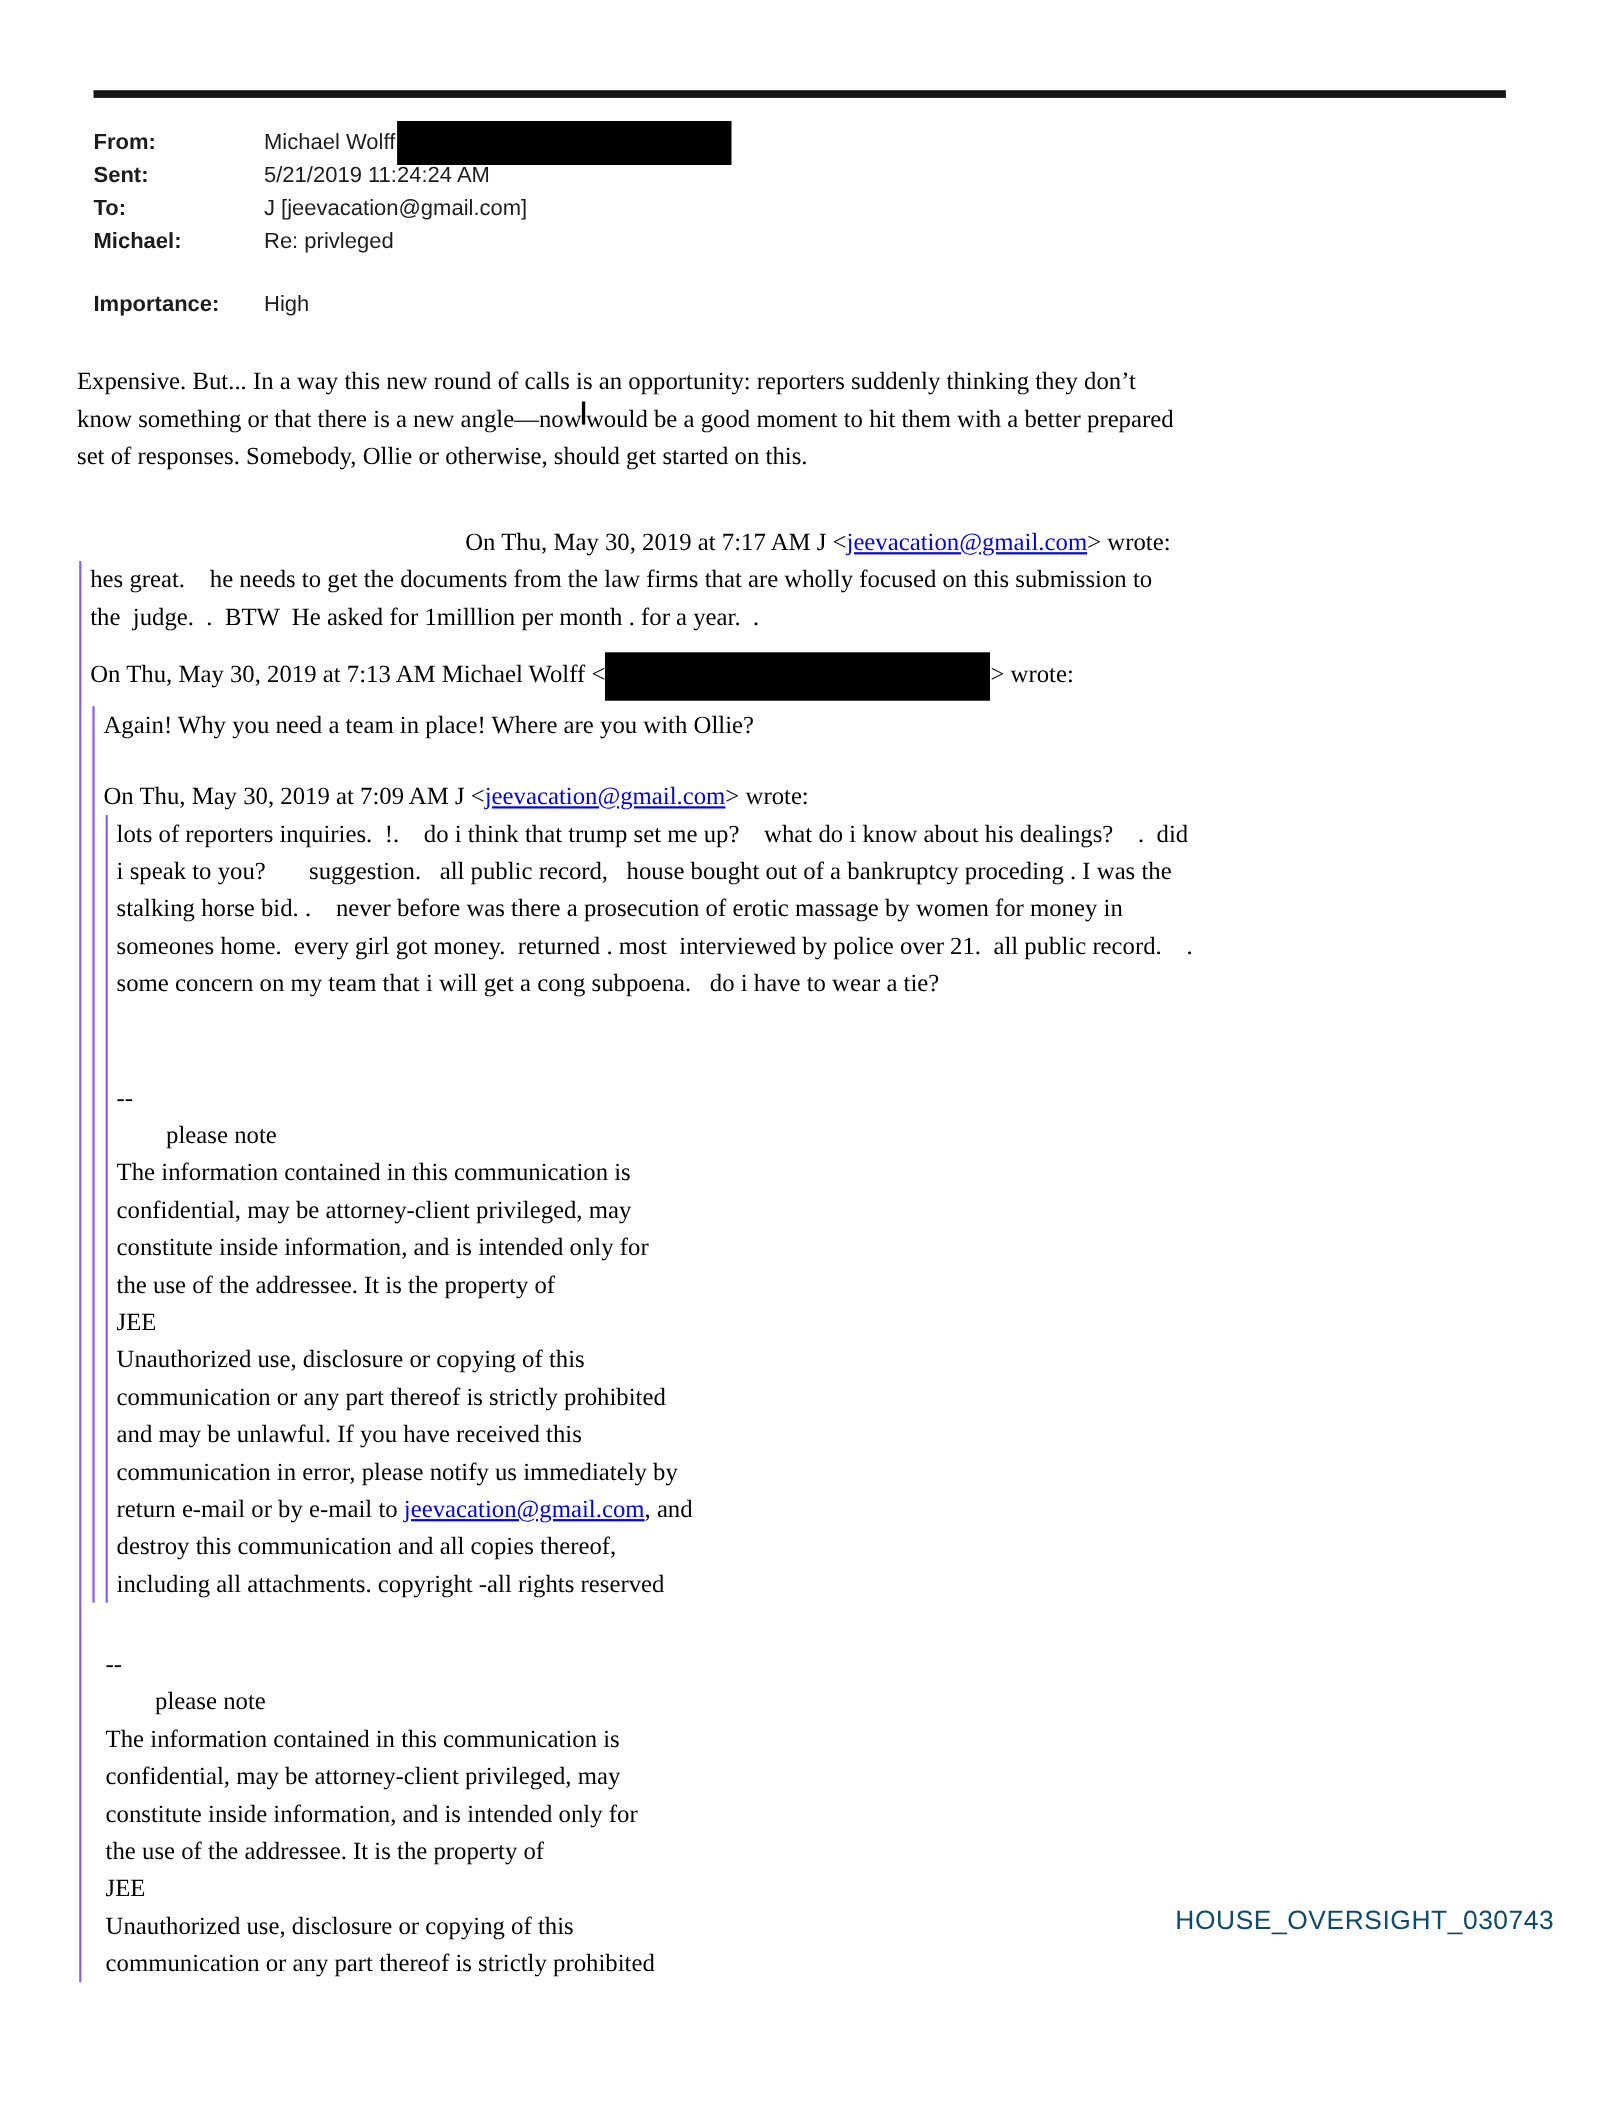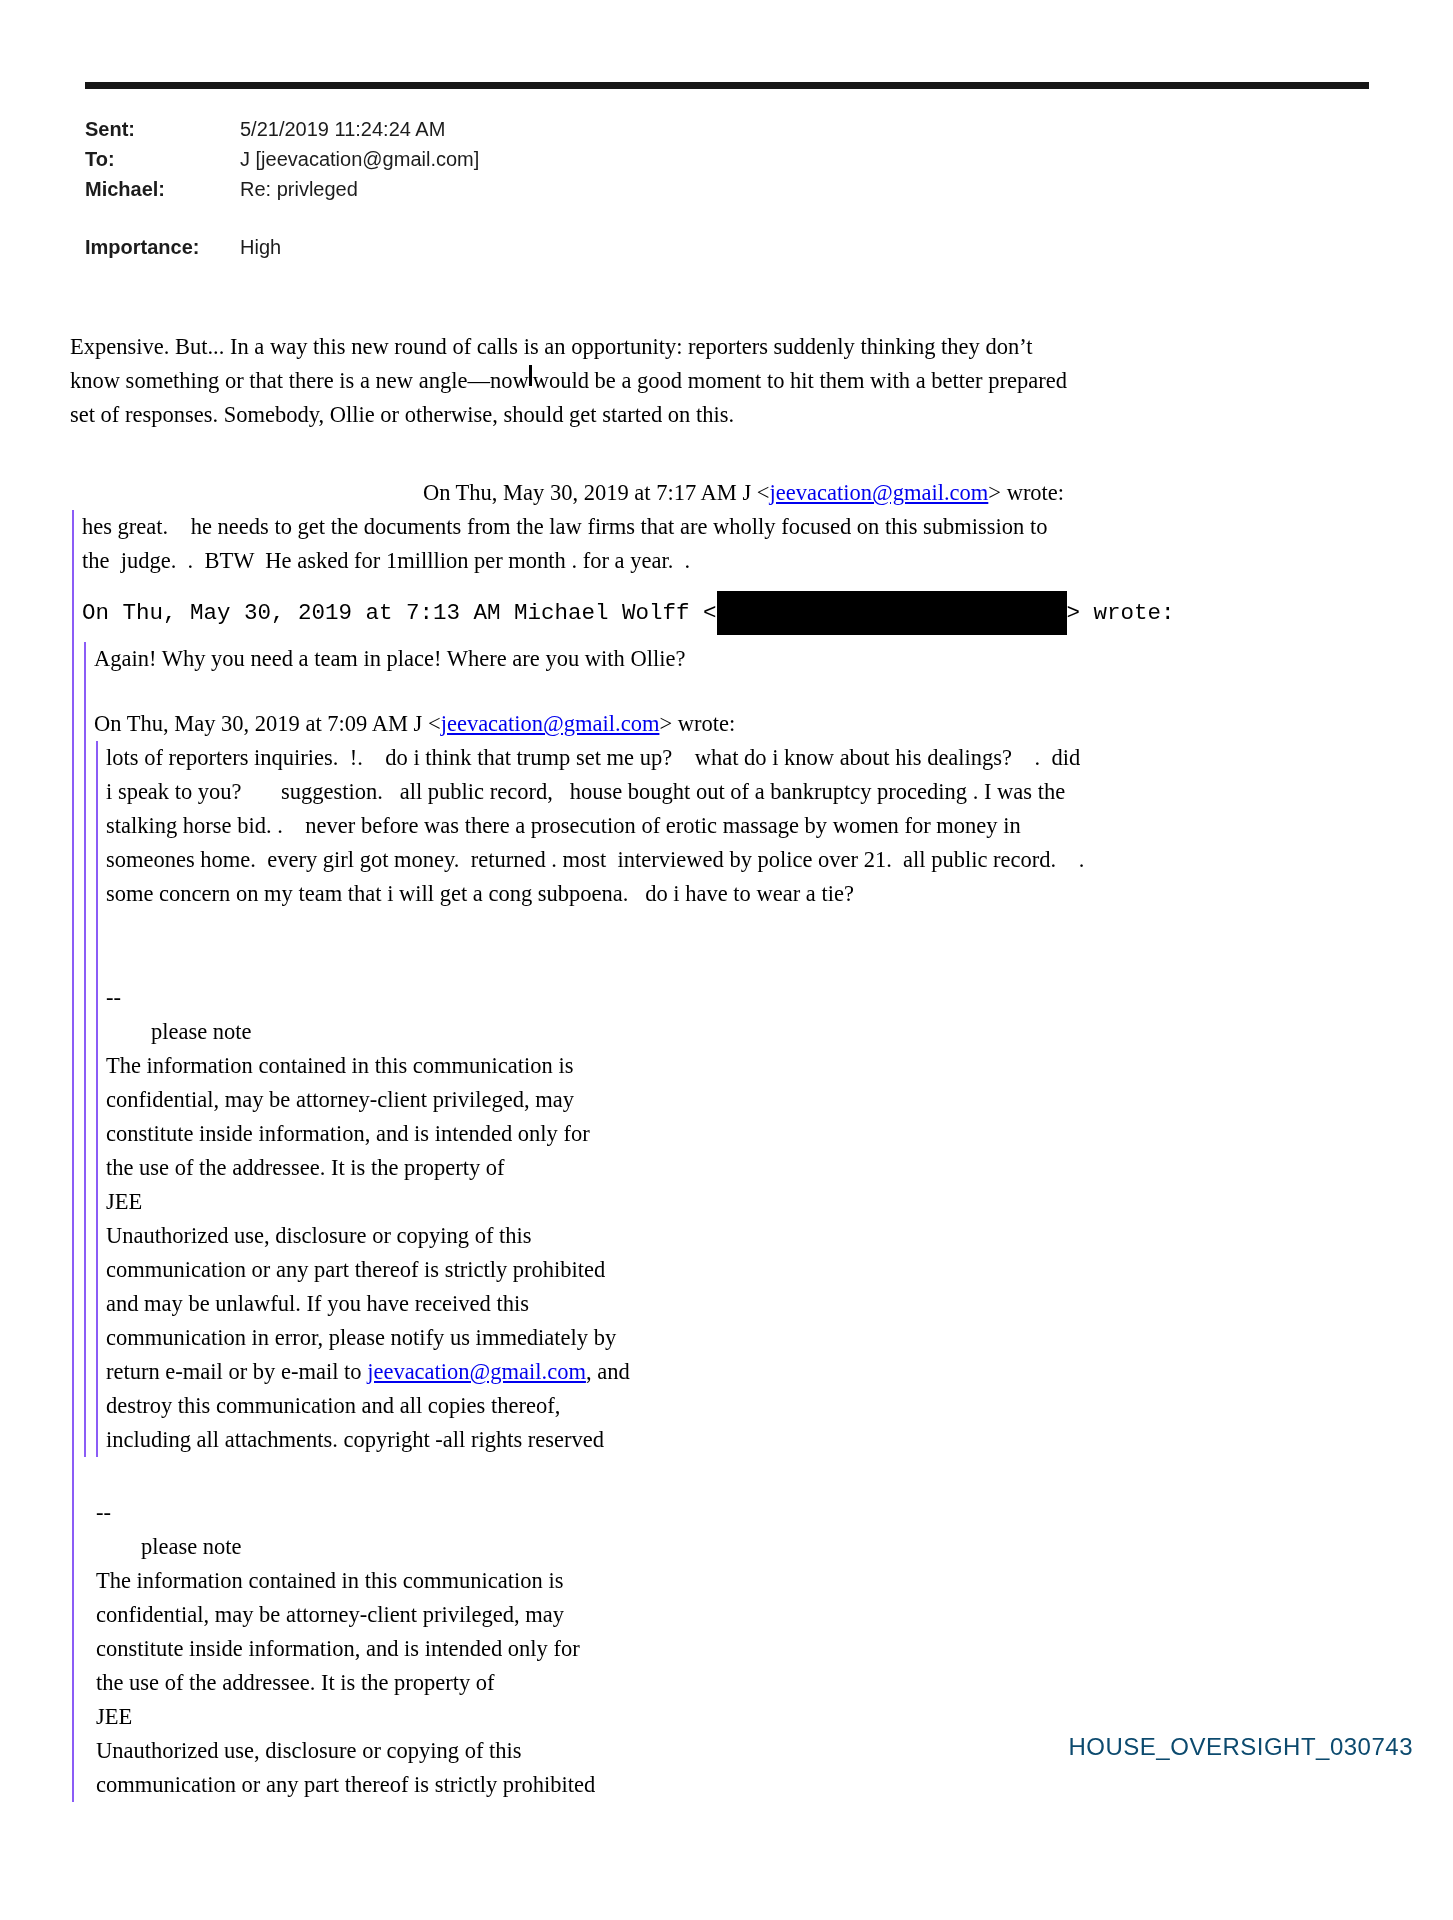--- a/index.html
+++ b/index.html
@@ -25,21 +25,21 @@
   .redaction-from { width:304px; height:40px; vertical-align:middle; margin:-8px 0 -8px 2px; }
   .redaction-inline { width:350px; height:44px; vertical-align:middle; margin:-10px 0; }
   
   .body {
     position:absolute; left:70px; top:330px; right:36px;
     font-size:22.5px; line-height:34px;
   }
   .line, .lines { white-space:pre-wrap; }
   .attribution { white-space:pre-wrap; }
   .attr-1 { margin-top:44px;text-align:center; }
-  .attr-2 { margin-top:18px;font-family:Liberation Mono, monospace; }
+  .attr-2 { margin-top:18px; }
   .attr-3 { margin-top:31px; }
   blockquote.q {
     margin:0 0 0 2px; padding:0 0 0 8px;
     border-left:2px solid #8b5cf6;
   }
   .q2-line { margin-top:12px; }
   .sig { margin-top:70px; }
   .sig-2 { margin-top:39px; margin-left:14px; }
   .email-link { color:#0000EE; text-decoration:underline; cursor:pointer; }
   .cursor-artifact {
@@ -54,20 +54,24 @@
   }
 </style>
 </head>
 <body>
 
 <div class="page">
 
   <div class="top-rule"></div>
 
   <div class="header">
+    <div class="hrow">
+      <span class="hlabel">From:</span>
+      <span class="hvalue"><span>Michael Wolff</span><span class="redaction redaction-from"></span></span>
+    </div>
     <div class="hrow">
       <span class="hlabel">Sent:</span>
       <span class="hvalue">5/21/2019 11:24:24 AM</span>
     </div>
     <div class="hrow">
       <span class="hlabel">To:</span>
       <span class="hvalue">J [jeevacation@gmail.com]</span>
     </div>
     <div class="hrow">
       <span class="hlabel">Michael:</span>

